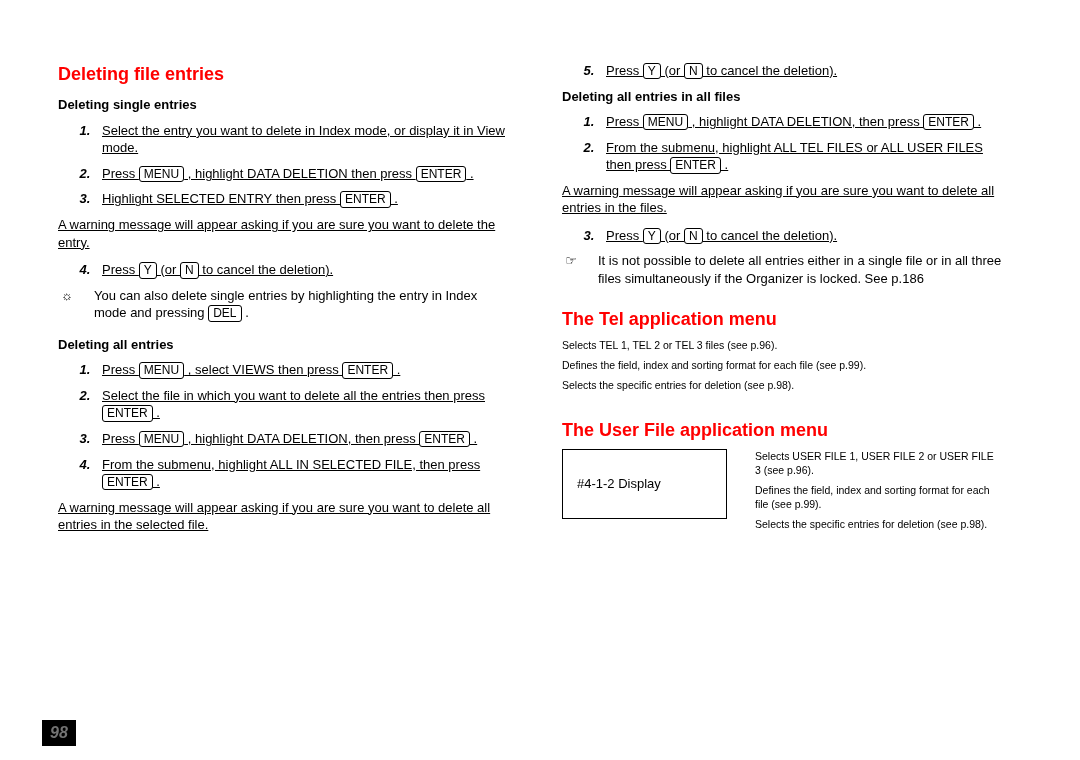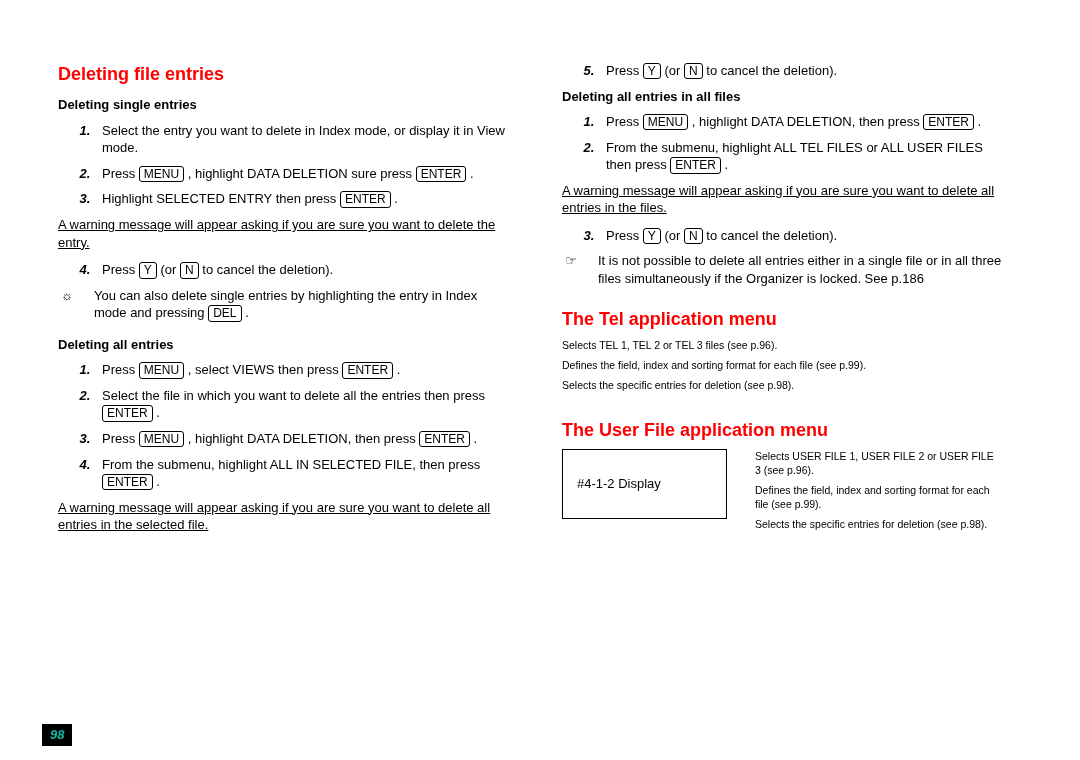--- a/index.html
+++ b/index.html
@@ -41,20 +41,21 @@
     font-size: 13px;
     margin: 6px 0 8px 0;
   }
   ol {
     margin: 0 0 8px 0;
     padding: 0 0 0 36px;
   }
   ol li {
     padding-left: 8px;
     margin-bottom: 8px;
+    text-decoration: underline;
   }
   ol li::marker {
     font-style: italic;
     font-weight: bold;
   }
   p.para {
     margin: 4px 0 10px 0;
     text-decoration: underline;
   }
   .note {
@@ -102,43 +103,43 @@
     line-height: 1.35;
   }
   .menu-desc p {
     margin: 0 8px 6px 0;
   }
   .page-number {
     position: absolute;
     left: 42px;
     bottom: 14px;
     background: #000;
-    color: #14b8a6;
+    color: #737373;
     font-style: italic;
     font-weight: bold;
-    font-size: 13px;
+    font-size: 16px;
     padding: 2px 8px;
   }
 </style>
 </head>
 <body>
 
 <div class="page">
   <div class="columns">
 
     <div class="col">
 
       <h2>Deleting file entries</h2>
 
       <h3>Deleting single entries</h3>
 
       <ol>
         <li><span>Select the entry you want to delete in Index mode, or display it in View mode.</span></li>
         <li>
-          <span>Press </span><span class="keycap">MENU</span><span> , highlight DATA DELETION sure press </span><span class="keycap">ENTER</span><span> .</span>
+          <span>Press </span><span class="keycap">MENU</span><span> , highlight DATA DELETION then press </span><span class="keycap">ENTER</span><span> .</span>
         </li>
         <li>
           <span>Highlight SELECTED ENTRY then press </span><span class="keycap">ENTER</span><span> .</span>
         </li>
       </ol>
 
       <p class="para">A warning message will appear asking if you are sure you want to delete the entry.</p>
 
       <ol start="4">
         <li>

